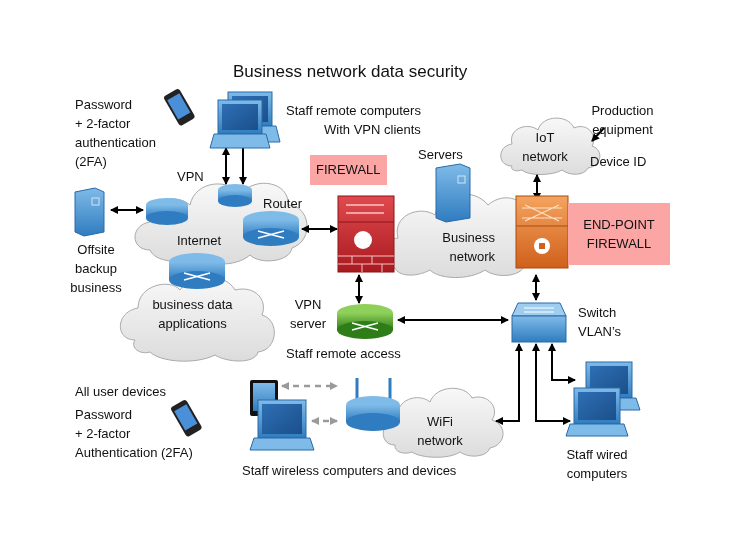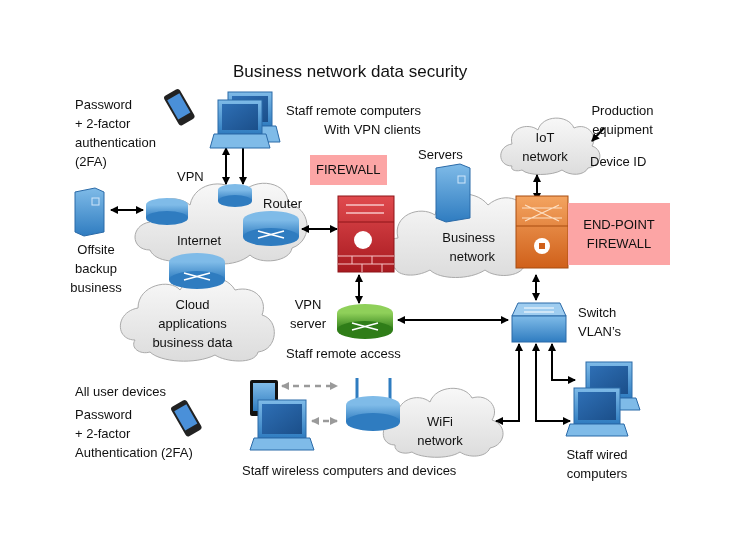--- a/index.html
+++ b/index.html
@@ -207,23 +207,22 @@
 <div class="lbl" style="left:263px;top:194px;">Router</div>
 <div class="lbl" style="left:177px;top:231px;text-align:center;">Internet</div>
 
 <div class="lbl center" style="left:66px;top:240px;width:60px;">
   <div>Offsite</div>
   <div>backup</div>
   <div>business</div>
 </div>
 
 <div class="lbl center" style="left:130px;top:295px;width:125px;">
-  <div>Cloud</div>
+  <div>business data</div>
   <div>applications</div>
-  <div>business data</div>
 </div>
 
 <div class="lbl hl" style="left:310px;top:155px;line-height:30px;">FIREWALL</div>
 <div class="lbl" style="left:418px;top:145px;">Servers</div>
 
 <div class="lbl center" style="left:415px;top:228px;width:80px;text-align:right;">
   <div>Business</div>
   <div>network</div>
 </div>
 

